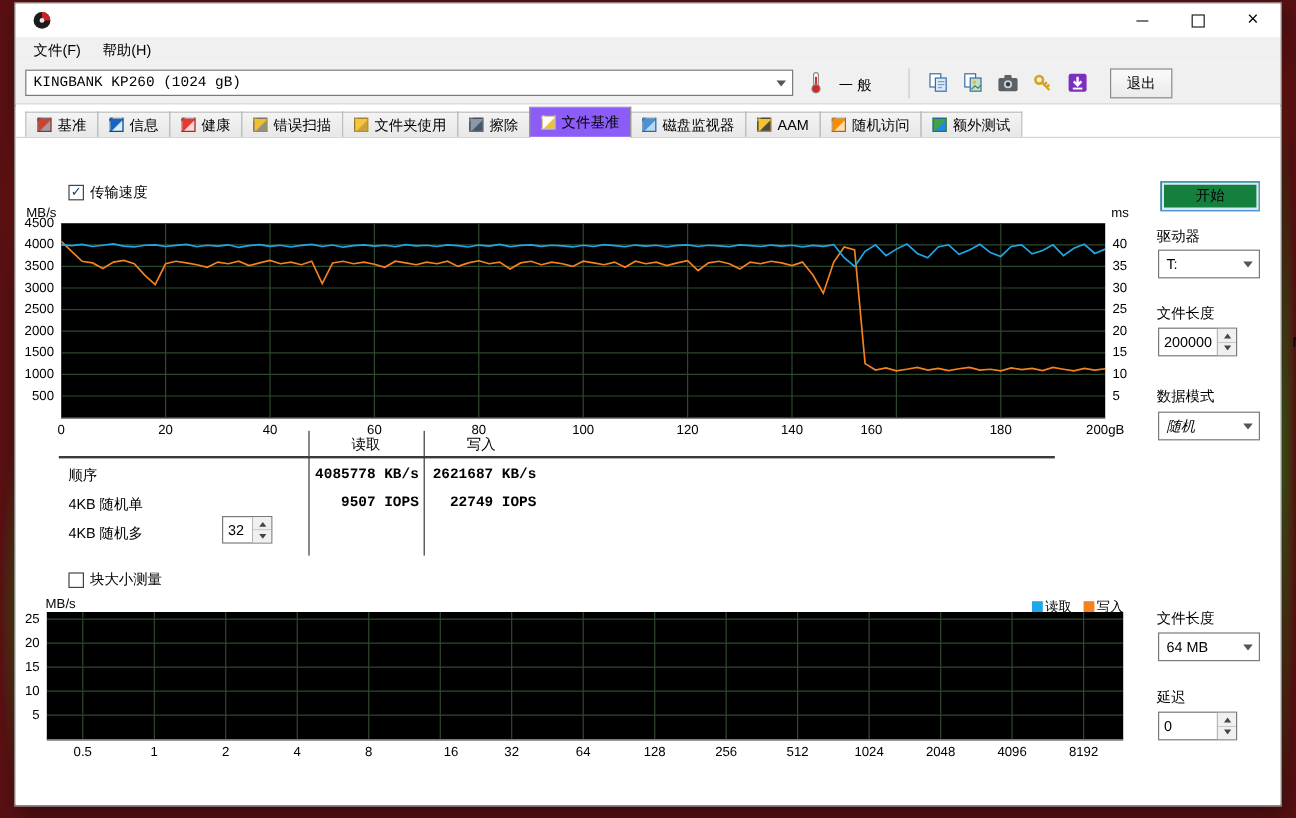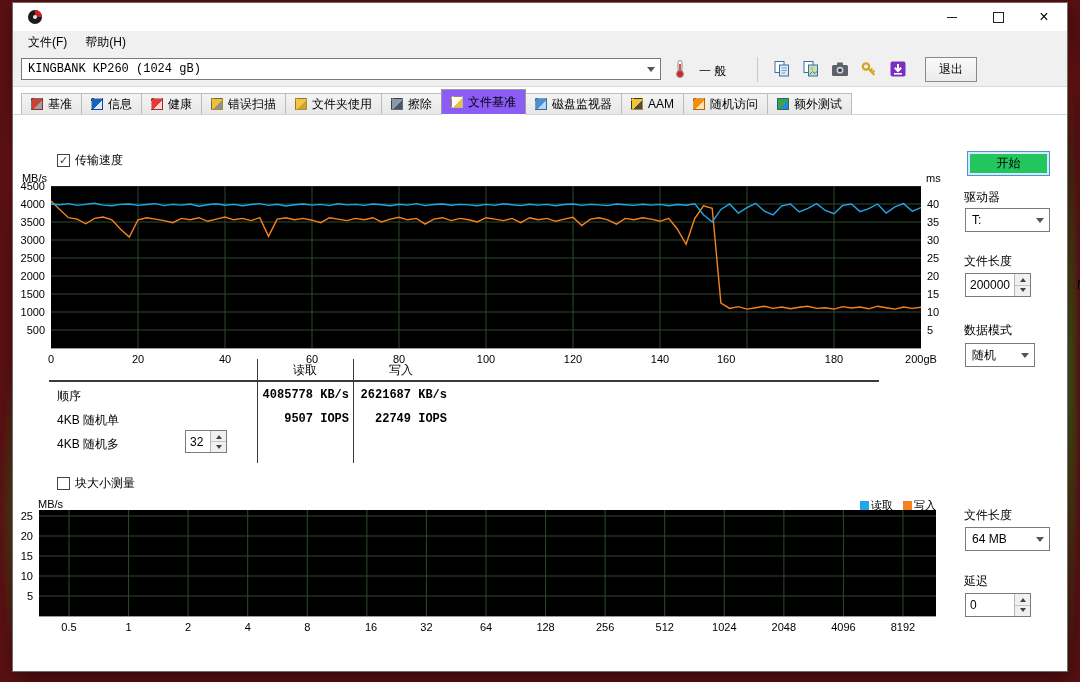--- a/index.html
+++ b/index.html
@@ -48,21 +48,21 @@
   .tab.sel{height:24px;background:#8b5cf6;border:1px solid #9a9a9a;border-bottom:1px solid #fff;margin-bottom:-1px;position:relative;z-index:2;}
   .tabicon{width:12px;height:12px;display:inline-block;border:1px solid rgba(0,0,0,.28);box-sizing:border-box;}
   
   #content{position:absolute;left:0;top:112px;width:1054px;height:555px;background:#fff;}
   #content > *{position:absolute;}
   .plot{background:#000;border-bottom:1px solid #9b9b9b;}
   .tick{position:absolute;font-size:11px;color:#000;white-space:nowrap;}
   .axu{font-size:11px;}
   .cb{display:flex;align-items:center;gap:5px;}
   .cb .box{width:13px;height:13px;border:1px solid #444;background:#fff;display:flex;align-items:center;justify-content:center;font-size:11px;line-height:1;color:#16406e;box-sizing:border-box;}
-  .startbtn{left:954px;top:36px;width:83px;height:25px;background:#22c55e;border:1px solid #4d94d0;box-shadow:inset 0 0 0 2px #d6e9f7;}
+  .startbtn{left:954px;top:36px;width:83px;height:25px;background:#15803d;border:1px solid #4d94d0;box-shadow:inset 0 0 0 2px #d6e9f7;}
   .rlabel{font-size:12px;}
   .spin{background:#fff;border:1px solid #7a7a7a;display:flex;box-sizing:border-box;}
   .spin .val{flex:1;padding:2px 4px;align-self:center;}
   .spin .btns{width:15px;display:flex;flex-direction:column;border-left:1px solid #b5b5b5;}
   .spin .btns span{flex:1;background:#f0f0f0;display:flex;align-items:center;justify-content:center;}
   .spin .btns span:first-child{border-bottom:1px solid #c5c5c5;}
   .spin .up::after{content:"";border:3px solid transparent;border-bottom:4px solid #444;margin-bottom:2px;}
   .spin .dn::after{content:"";border:3px solid transparent;border-top:4px solid #444;margin-top:2px;}
   .thead{font-size:12px;text-align:center;}
   .mval{font-family:"Liberation Mono","DejaVu Sans Mono",monospace;font-weight:bold;font-size:12px;text-align:right;}
@@ -243,21 +243,21 @@
       <div class="spin" style="left:952px;top:158px;width:66px;height:24px;">
         <span class="val">200000</span>
         <span class="btns">
             <span class="up"></span>
             <span class="dn"></span>
           </span>
       </div>
       <span class="rlabel" style="left:1064px;top:163px;">MB</span>
 
       <span class="rlabel" style="left:951px;top:207px;">数据模式</span>
-      <div class="combo" style="left:952px;top:228px;width:70px;height:24px;">
+      <div class="combo" style="left:952px;top:228px;width:85px;height:24px;font-style:italic;">
         <span class="val">随机</span>
         <span class="arr"></span>
       </div>
 
       <span class="thead" style="left:244px;top:247px;width:96px;">读取</span>
       <span class="thead" style="left:340px;top:247px;width:96px;">写入</span>
       <div class="tline" style="left:36px;top:265px;width:830px;height:2px;"></div>
       <div class="tline" style="left:244px;top:244px;width:1px;height:104px;"></div>
       <div class="tline" style="left:340px;top:244px;width:1px;height:104px;"></div>
 
@@ -363,21 +363,21 @@
         <span class="tick" style="left: -40px; top: 475px; width: 60px; text-align: right;">5</span>
         <span class="tick" style="left: -40px; top: 455px; width: 60px; text-align: right;">10</span>
         <span class="tick" style="left: -40px; top: 435px; width: 60px; text-align: right;">15</span>
         <span class="tick" style="left: -40px; top: 415px; width: 60px; text-align: right;">20</span>
         <span class="tick" style="left: -40px; top: 395px; width: 60px; text-align: right;">25</span>
         <span class="tick" style="left: 26px; top: 506px; width: 60px; text-align: center;">0.5</span>
         <span class="tick" style="left: 85.5714px; top: 506px; width: 60px; text-align: center;">1</span>
         <span class="tick" style="left: 145.143px; top: 506px; width: 60px; text-align: center;">2</span>
         <span class="tick" style="left: 204.714px; top: 506px; width: 60px; text-align: center;">4</span>
         <span class="tick" style="left: 264.286px; top: 506px; width: 60px; text-align: center;">8</span>
-        <span class="tick" style="left: 328px; top: 506px; width: 60px; text-align: center;">16</span>
+        <span class="tick" style="left: 309px; top: 506px; width: 60px; text-align: right;">16</span>
         <span class="tick" style="left: 383.429px; top: 506px; width: 60px; text-align: center;">32</span>
         <span class="tick" style="left: 443px; top: 506px; width: 60px; text-align: center;">64</span>
         <span class="tick" style="left: 502.571px; top: 506px; width: 60px; text-align: center;">128</span>
         <span class="tick" style="left: 562.143px; top: 506px; width: 60px; text-align: center;">256</span>
         <span class="tick" style="left: 621.714px; top: 506px; width: 60px; text-align: center;">512</span>
         <span class="tick" style="left: 681.286px; top: 506px; width: 60px; text-align: center;">1024</span>
         <span class="tick" style="left: 740.857px; top: 506px; width: 60px; text-align: center;">2048</span>
         <span class="tick" style="left: 800.429px; top: 506px; width: 60px; text-align: center;">4096</span>
         <span class="tick" style="left: 860px; top: 506px; width: 60px; text-align: center;">8192</span>
       </div>

